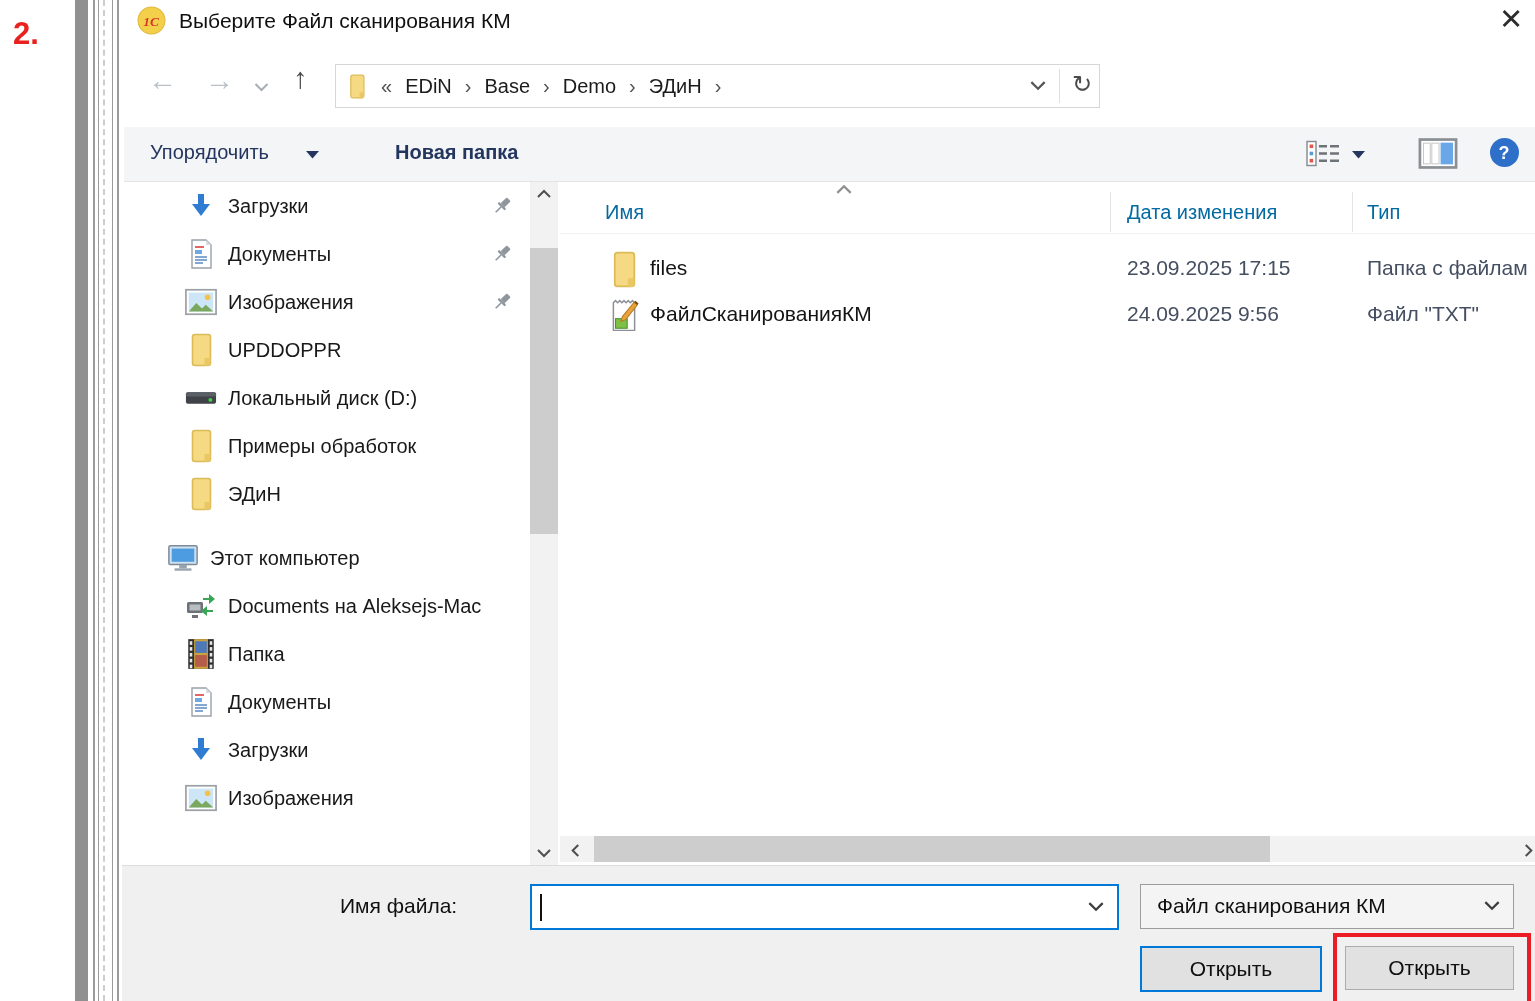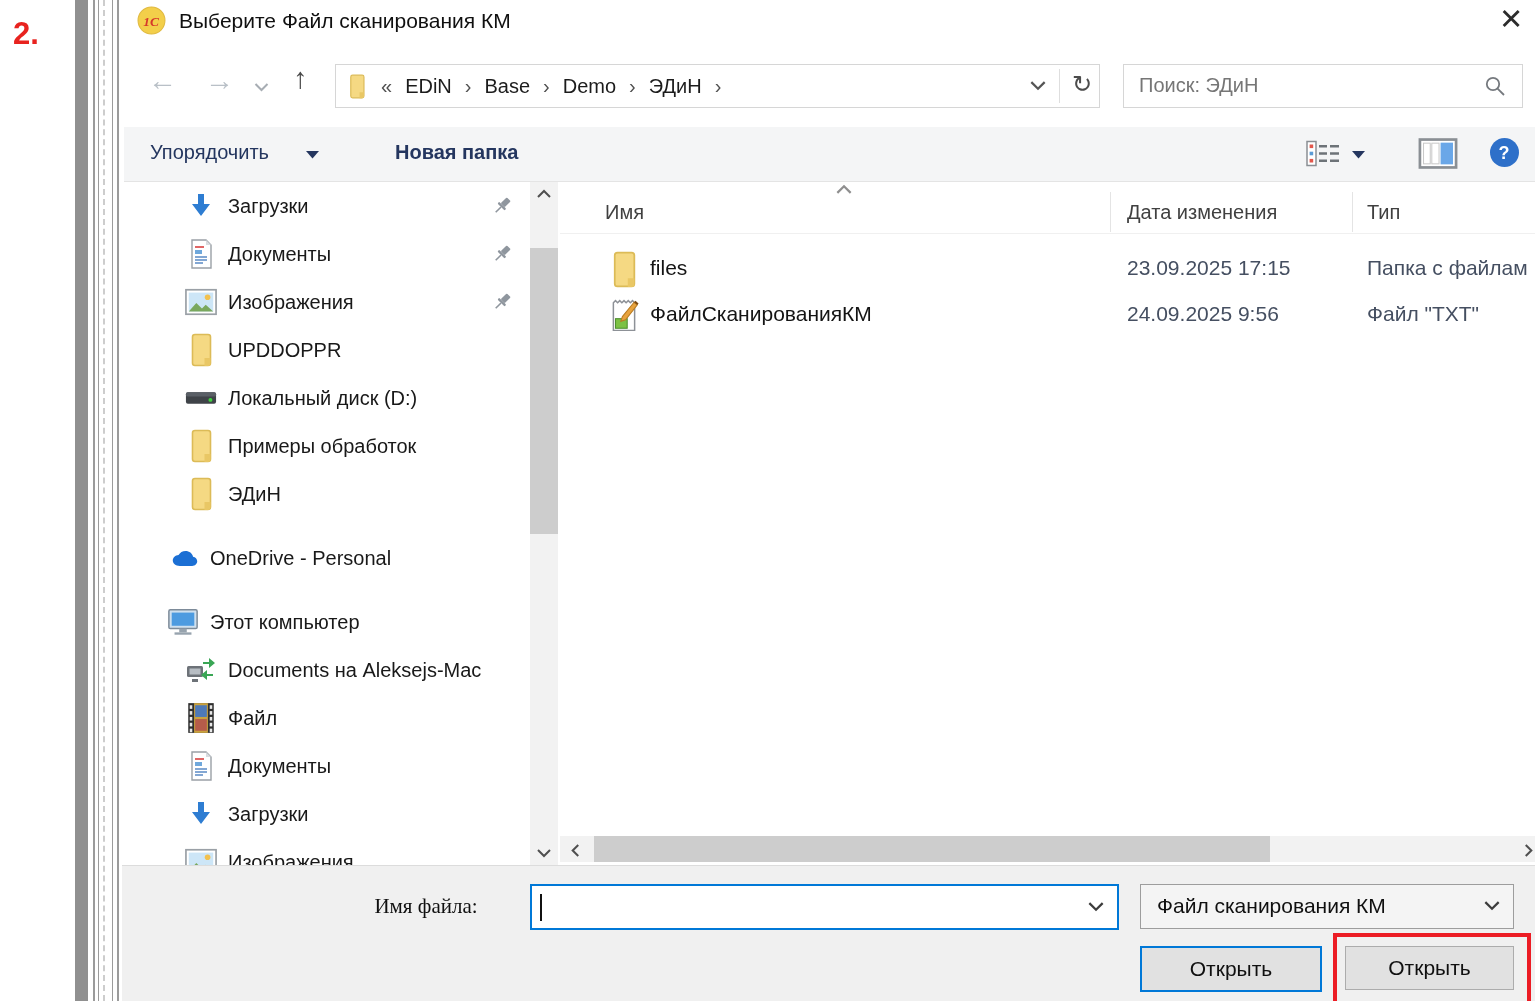--- a/index.html
+++ b/index.html
@@ -46,37 +46,37 @@
   .side-item .ic{width:32px;height:34px;flex:0 0 auto;}
   .side-label{margin-left:11px;font-size:20px;color:#191919;}
   .pin{position:absolute;right:16px;top:12px;width:24px;height:24px;}
 
   .v-scroll{left:530px;top:182px;width:28px;height:683px;background:#f2f2f2;}
   .v-thumb{position:absolute;left:0;top:66px;width:28px;height:286px;background:#cdcdcd;}
   .sb-chev{position:absolute;left:7px;width:14px;height:9px;color:#4f4f4f;}
 
   
   .sort-chev{left:836px;top:184px;width:16px;height:10px;color:#8f8f8f;}
-  .col-h{font-size:20px;color:#404040;}
+  .col-h{font-size:20px;color:#0369a1;}
   .col-sep{top:192px;width:1px;height:40px;background:#e4e4e4;}
   .head-line{left:560px;top:233px;width:1010px;height:1px;background:#f0f0f0;}
   .file-row{position:absolute;left:560px;width:1010px;height:46px;}
   .file-row .ic{position:absolute;left:47px;top:5px;width:34px;height:37px;}
   .cell{position:absolute;top:10px;font-size:21px;white-space:nowrap;}
   .cell.name{left:90px;color:#141414;}
   .cell.date{left:567px;color:#454f61;}
   .cell.type{left:807px;color:#454f61;}
 
   .h-scroll{left:560px;top:836px;width:1010px;height:26px;background:#f2f2f2;}
   .h-thumb{position:absolute;left:34px;top:0;width:676px;height:26px;background:#cdcdcd;}
   .hs-chev{position:absolute;top:8px;width:10px;height:13px;color:#4f4f4f;}
 
   
   .footer{left:122px;top:865px;width:1448px;height:136px;background:#f0f0f0;border-top:1px solid #dcdcdc;}
-  .fname-label{left:340px;top:894px;width:172px;text-align:center;font-size:21px;color:#101010;font-family:Liberation Serif, serif;}
+  .fname-label{left:340px;top:894px;width:172px;text-align:left;font-size:21px;color:#101010;}
   .fname-box{left:530px;top:884px;width:585px;height:42px;background:#fff;border:2px solid #0078d7;}
   .caret-bar{position:absolute;left:8px;top:8px;width:2px;height:27px;background:#111;}
   .combo-chev{position:absolute;right:13px;top:16px;width:16px;height:10px;color:#3c3c3c;}
   .ftype-box{left:1140px;top:884px;width:372px;height:43px;background:#f4f4f4;border:1px solid #9d9d9d;}
   .ftype-text{position:absolute;left:16px;top:9px;font-size:21px;color:#101010;}
   .btn{display:flex;align-items:center;justify-content:center;font-size:21px;color:#101010;background:#e1e1e1;}
   .btn-open{left:1140px;top:946px;width:178px;height:42px;border:2px solid #0078d7;}
   .btn-cancel{left:1345px;top:946px;width:167px;height:42px;border:1px solid #acacac;}
   .red-rect{left:1333px;top:933px;width:190px;height:66px;border:4px solid #ec1c24;pointer-events:none;}
 </style>
@@ -131,29 +131,20 @@
       </div>
     <span class="ic addr-chevron" id="addrChev">
         <svg viewBox="0 0 14 9">
           <path d="M1 1l6 6 6-6" fill="none" stroke="currentColor" stroke-width="2"></path>
         </svg>
       </span>
     <div class="addr-split"></div>
     <div class="addr-refresh">↻</div>
   </div>
 
-  <div class="abs search-box">
-    <div class="search-text">Поиск: ЭДиН</div>
-    <span class="ic search-glass" id="glassIcon">
-        <svg viewBox="0 0 22 22">
-          <circle cx="9" cy="9" r="6.2" fill="none" stroke="#75797e" stroke-width="1.8"></circle>
-          <path d="M13.6 13.6L20 20" stroke="#75797e" stroke-width="1.8"></path>
-        </svg>
-      </span>
-  </div>
 
   <div class="abs toolbar">
     <div class="tb-label" style="left:26px;">Упорядочить</div>
     <span class="ic tb-caret" style="left:182px;top:23px;" id="orgCaret">
         <svg viewBox="0 0 13 9">
           <path d="M0 1h13L6.5 8.5z" fill="#24365f"></path>
         </svg>
       </span>
     <div class="tb-label" style="left:271px;font-weight:bold;">Новая папка</div>
     <span class="ic" style="position:absolute;left:1181px;top:12px;width:36px;height:29px;" id="viewIcon">
@@ -268,28 +259,20 @@
         <span class="side-label">Примеры обработок</span>
       </div>
       <div class="side-item">
         <span class="ic" style="width:32px;height:34px;">
           <svg viewBox="0 0 30 34">
             <rect x="6.5" y="1.5" width="18" height="31" rx="2.5" fill="#f5d983" stroke="#dcbb57" stroke-width="1.6"></rect>
             <path d="M18.5 25h6v5.5a2.5 2.5 0 0 1-2.5 2.5h-3.5z" fill="#e9c765"></path>
           </svg>
         </span>
         <span class="side-label">ЭДиН</span>
-      </div>
-      <div class="side-item root gap">
-        <span class="ic" style="width:32px;height:34px;">
-          <svg viewBox="0 0 36 24">
-            <path d="M14.5 21h13.8c3.2 0 5.7-2.4 5.7-5.3 0-2.6-2-4.8-4.7-5.2C28.6 6.6 25 4 20.9 4c-3.4 0-6.4 1.8-7.9 4.6-3.6.2-6.5 3-6.5 6.3 0 3.4 3 6.1 8 6.1z" fill="#1b6fd4"></path>
-          </svg>
-        </span>
-        <span class="side-label">OneDrive - Personal</span>
       </div>
       <div class="side-item root gap">
         <span class="ic" style="width:32px;height:34px;">
           <svg viewBox="0 0 34 30">
             <rect x="2" y="2" width="30" height="20" rx="1.5" fill="#cfe0ef" stroke="#7d8b99" stroke-width="1.6"></rect>
             <rect x="5" y="5" width="24" height="14" fill="#4d9be0"></rect>
             <rect x="13" y="22" width="8" height="4" fill="#97a3ae"></rect>
             <rect x="8" y="26" width="18" height="2.5" fill="#97a3ae"></rect>
           </svg>
         </span>
@@ -321,21 +304,21 @@
               <rect x="3.4" y="20.5" width="2.4" height="3.4"></rect>
               <rect x="3.4" y="26" width="2.4" height="3.4"></rect>
               <rect x="22.2" y="4" width="2.4" height="3.4"></rect>
               <rect x="22.2" y="9.5" width="2.4" height="3.4"></rect>
               <rect x="22.2" y="15" width="2.4" height="3.4"></rect>
               <rect x="22.2" y="20.5" width="2.4" height="3.4"></rect>
               <rect x="22.2" y="26" width="2.4" height="3.4"></rect>
             </g>
           </svg>
         </span>
-        <span class="side-label">Файл</span>
+        <span class="side-label">Папка</span>
       </div>
       <div class="side-item">
         <span class="ic" style="width:32px;height:34px;">
           <svg viewBox="0 0 32 32">
             <path d="M7 2h14l5 5v23H7z" fill="#fff" stroke="#9aa0a6" stroke-width="1.4"></path>
             <path d="M21 2l5 5h-5z" fill="#d8dce0"></path>
             <path d="M10 9h9" stroke="#e06666" stroke-width="2"></path>
             <rect x="10" y="12" width="7" height="4" fill="#6fa8dc"></rect>
             <path d="M10 19h12M10 22h12M10 25h8" stroke="#5b8ac5" stroke-width="1.6"></path>
           </svg>

